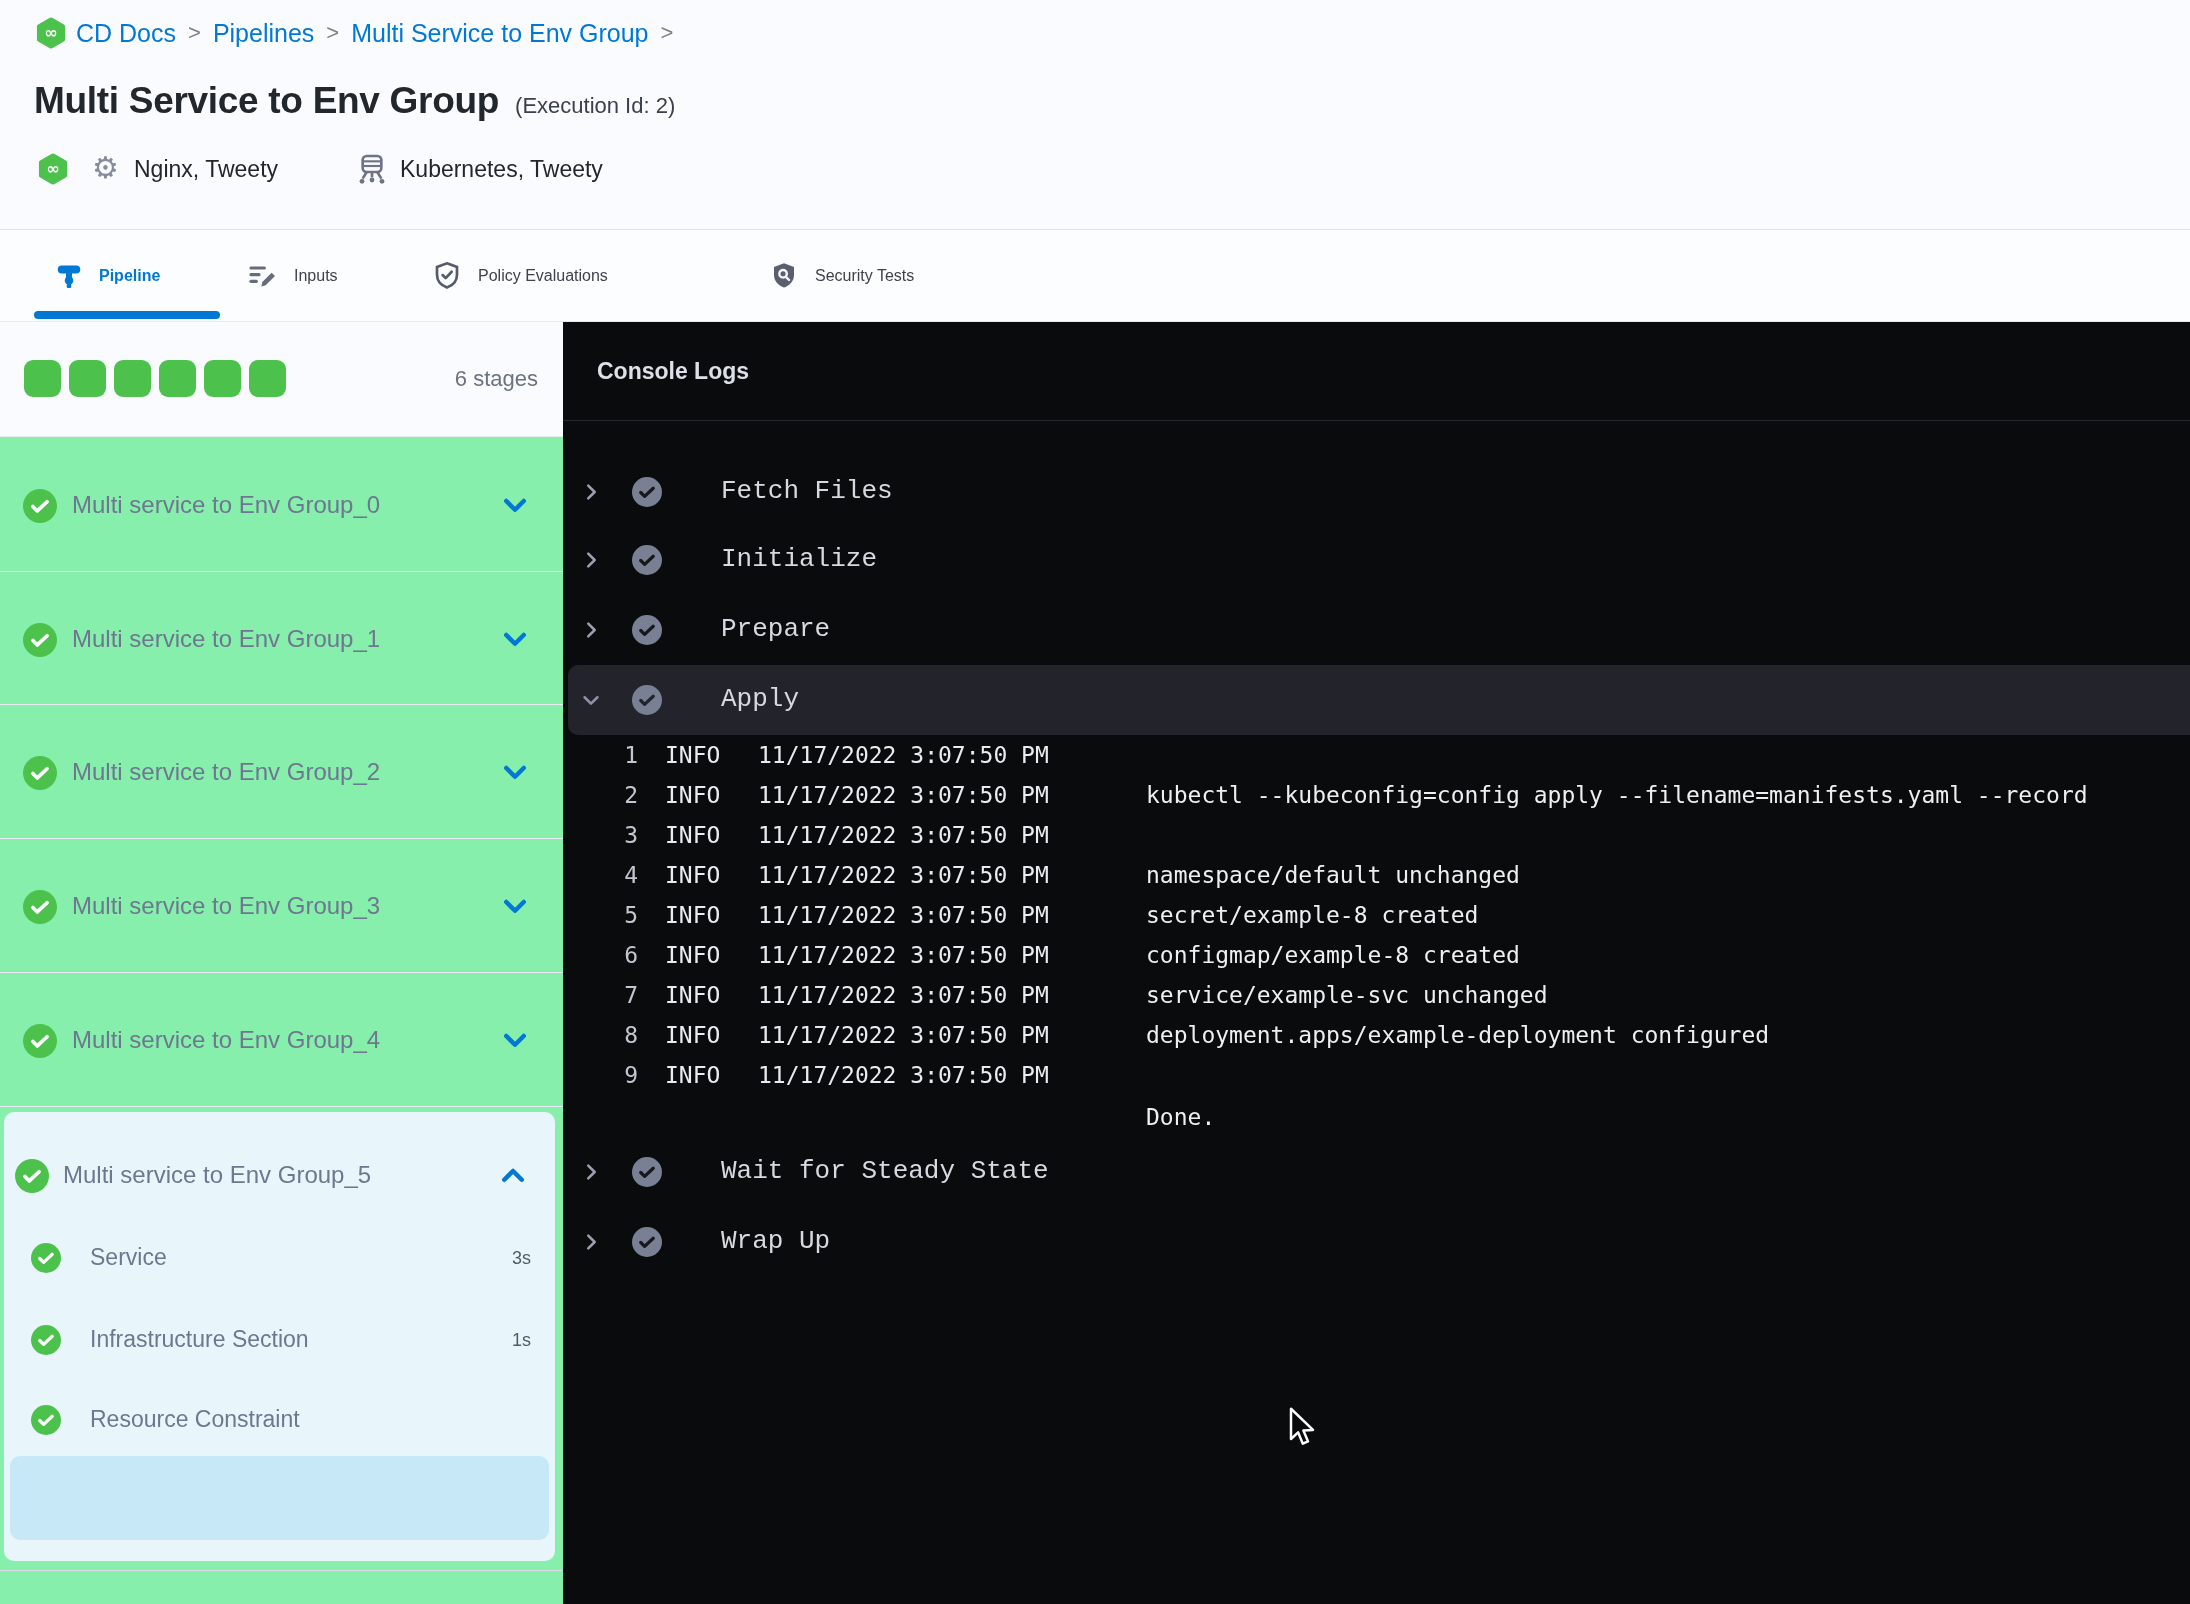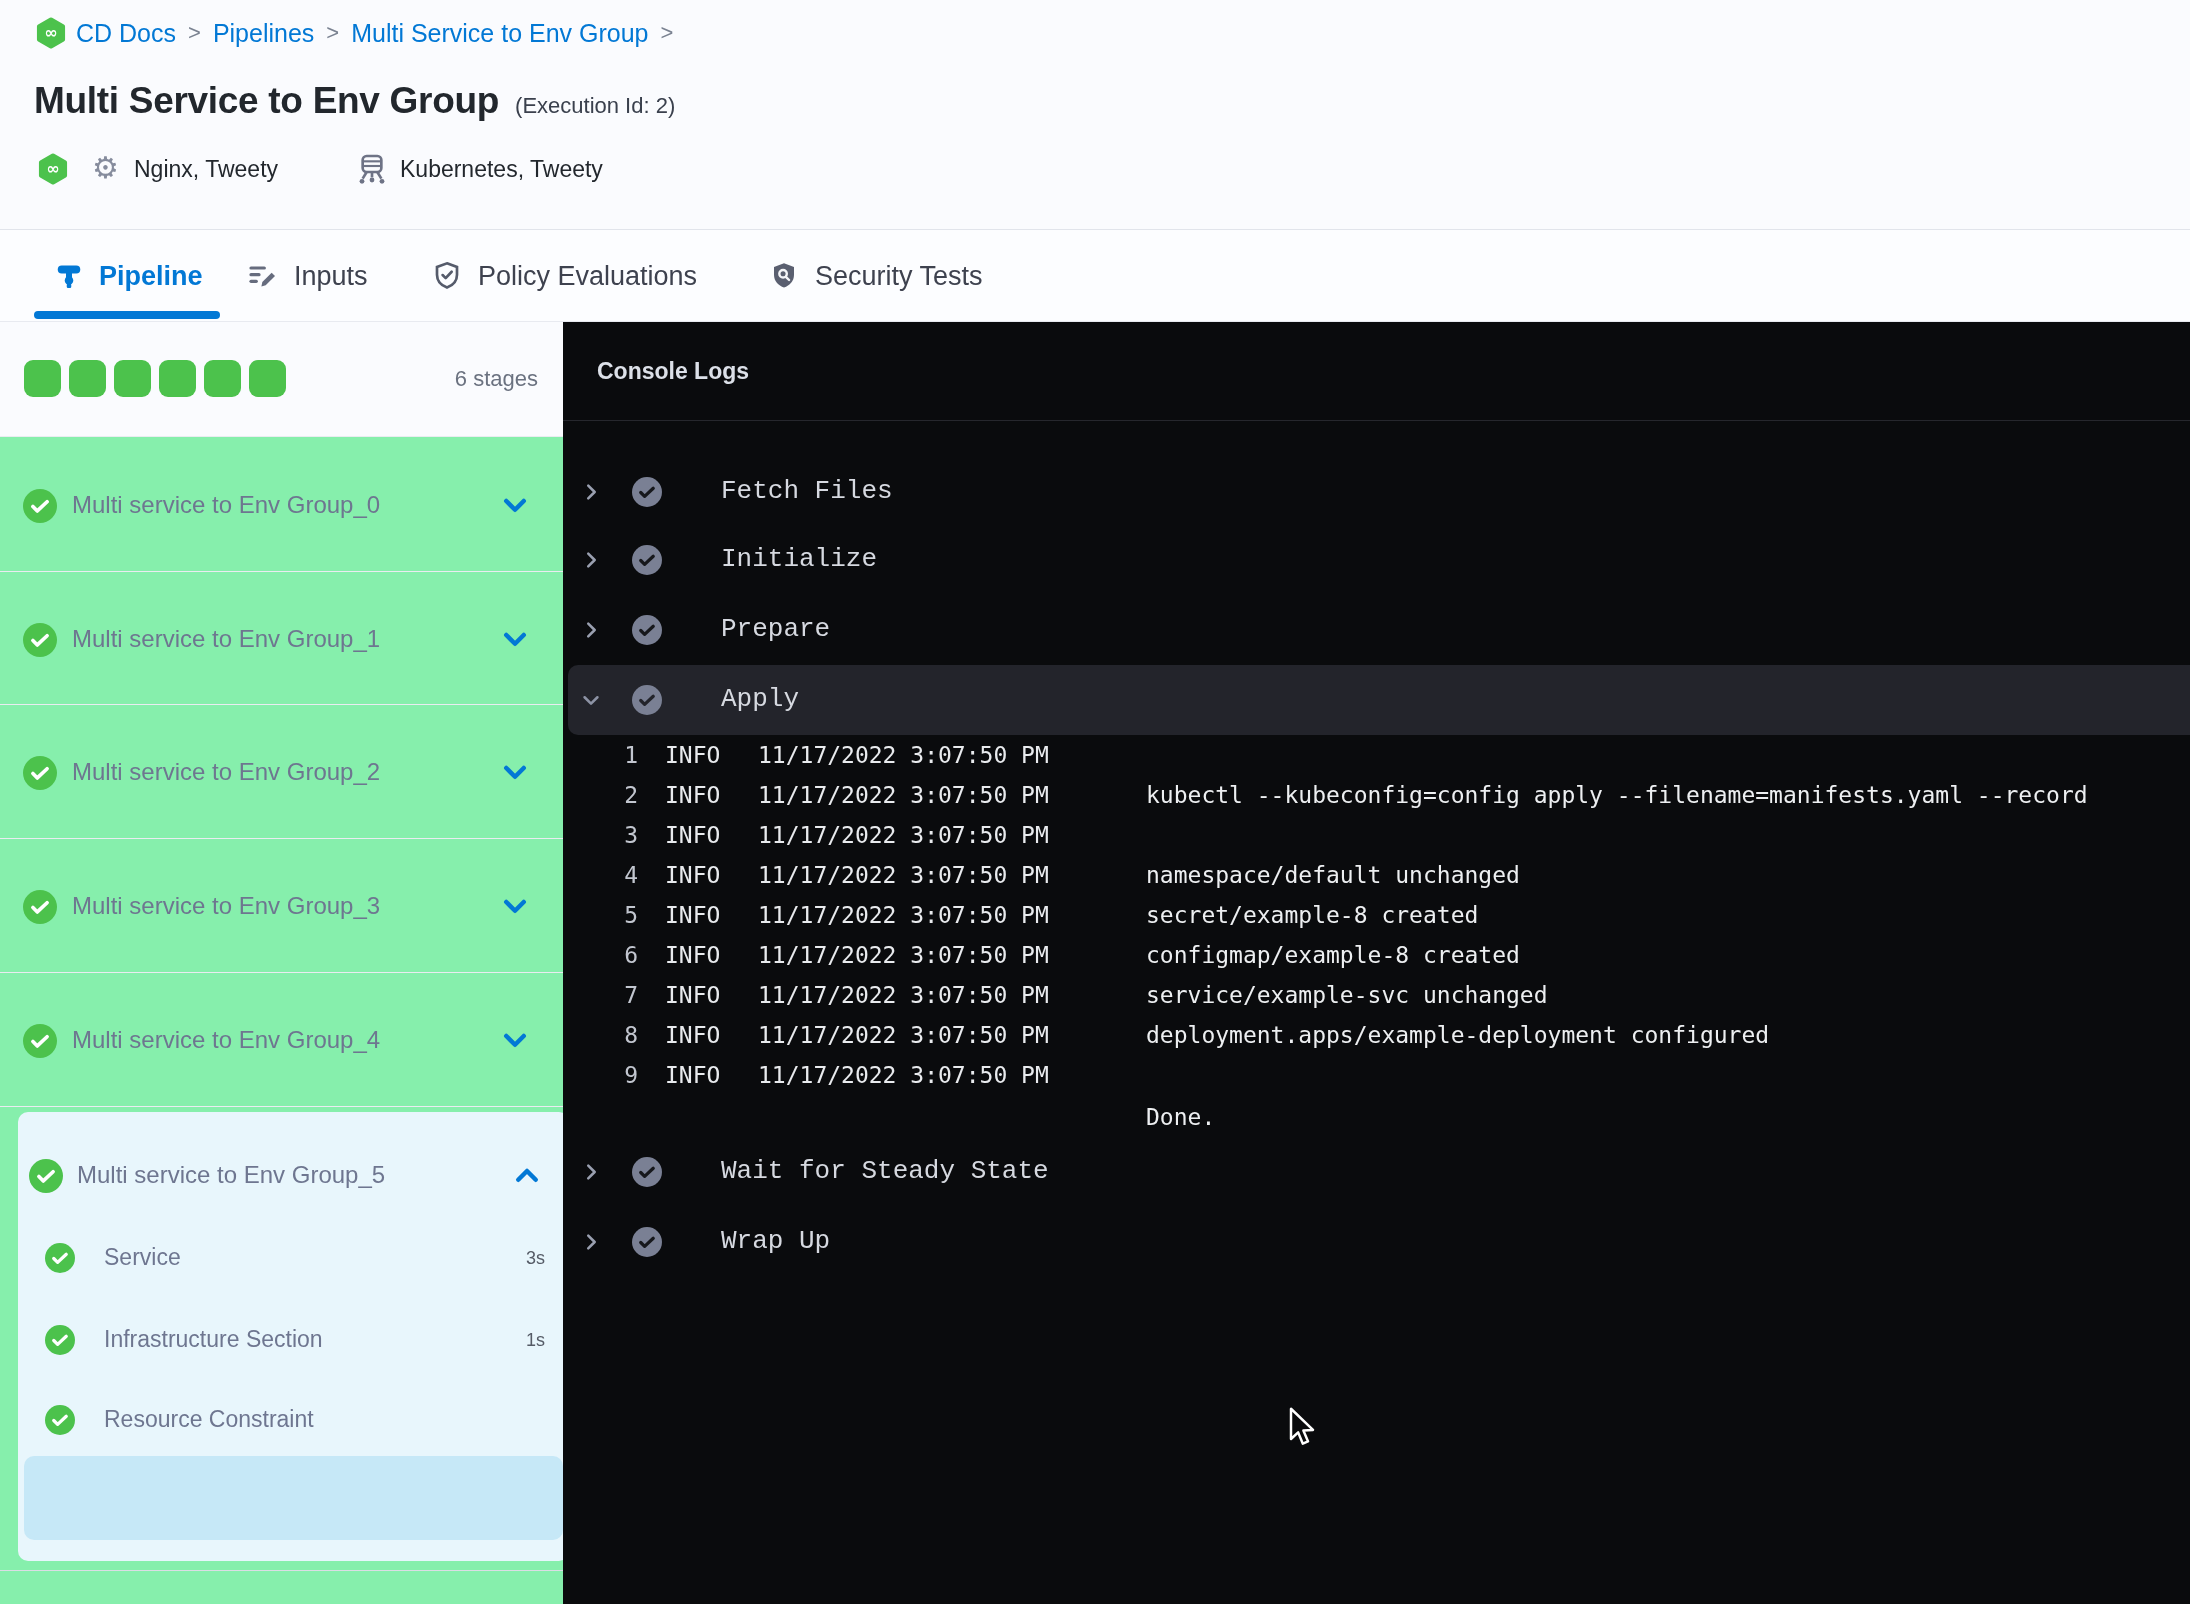--- a/index.html
+++ b/index.html
@@ -18,36 +18,36 @@
   .exec-id { font-size:22px; color:#3A404D; }
   .entity-row { position:absolute; top:150px; left:0; width:2190px; height:40px; }
   .entity-text { position:absolute; top:6px; font-size:23px; color:#22272D; }
   .gear-glyph { font-family:"DejaVu Sans", sans-serif; font-size:30px; color:#868C9D; line-height:36px; }
 
   .header-divider { position:absolute; top:229px; left:0; width:2190px; height:1px; background:#E1E4EB; }
 
   
   .tabbar { position:absolute; top:230px; left:0; width:2190px; height:92px; background:#FCFDFF; border-bottom:1px solid #E8EAF0; }
   .tab { position:absolute; top:0; height:92px; display:flex; align-items:center; gap:15px; cursor:pointer; }
-  .tab-label { font-size:27px; color:#3E424F; font-weight:500; }
+  .tab-label { font-size:16px; color:#3E424F; font-weight:500; }
   .tab.active .tab-label { color:#0278D5; font-weight:bold; }
   .tab-underline { position:absolute; top:81px; left:34px; width:186px; height:8px; border-radius:4px; background:#0278D5; }
 
   
   .sidebar { position:absolute; top:322px; left:0; width:563px; height:1282px; background:#86efac; }
   .stage-summary { position:absolute; top:0; left:0; width:563px; height:114px; background:#FAFBFE; }
   .squares { position:absolute; top:38px; left:24px; display:flex; gap:8px; }
   .square { width:37px; height:37px; border-radius:9px; background:#4CC24C; }
   .stage-count { position:absolute; top:44px; right:25px; font-size:22px; color:#6B7280; }
   .side-divider { position:absolute; left:0; width:563px; height:1px; background:#EAECF1; }
   .stage-row { position:absolute; left:0; width:563px; height:48px; cursor:pointer; }
   .stage-check { position:absolute; left:23px; top:7px; }
   .stage-label { position:absolute; left:72px; top:9px; font-size:24px; color:#6E7690; }
   .stage-chevron { position:absolute; left:500px; top:11px; }
-  .expanded-group { position:absolute; top:790px; left:18px; width:551px; height:449px; border-radius:10px; background:#E8F6FC; }
+  .expanded-group { position:absolute; top:790px; left:4px; width:551px; height:449px; border-radius:10px; background:#E8F6FC; }
   .group-header { position:absolute; top:40px; left:0; width:551px; height:48px; cursor:pointer; }
   .group-check { position:absolute; left:11px; top:7px; }
   .group-label { position:absolute; left:59px; top:9px; font-size:24px; color:#6E7690; }
   .group-chevron { position:absolute; left:494px; top:11px; }
   .selected-bg { position:absolute; top:344px; left:6px; width:539px; height:84px; border-radius:10px; background:#C6E8F7; }
   .substep-row { position:absolute; left:0; width:551px; height:44px; cursor:pointer; }
   .substep-check { position:absolute; left:27px; top:7px; }
   .substep-label { position:absolute; left:86px; top:8px; font-size:23px; color:#6E7690; }
   .substep-duration { position:absolute; right:24px; top:12px; font-size:18px; color:#555B66; }
   .sidebar-bottom-divider { position:absolute; top:1248px; left:0; width:563px; height:1px; background:#DADDE4; }

